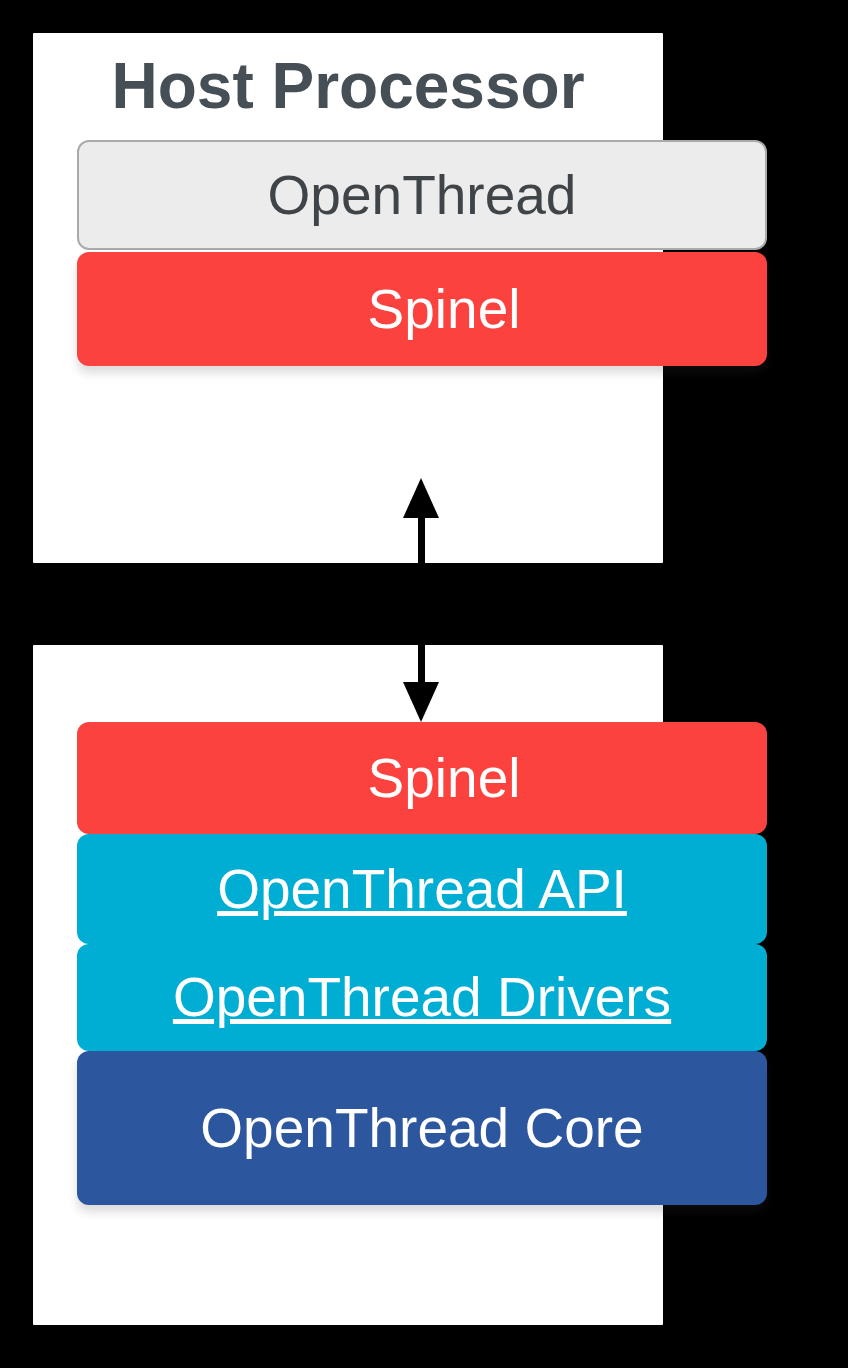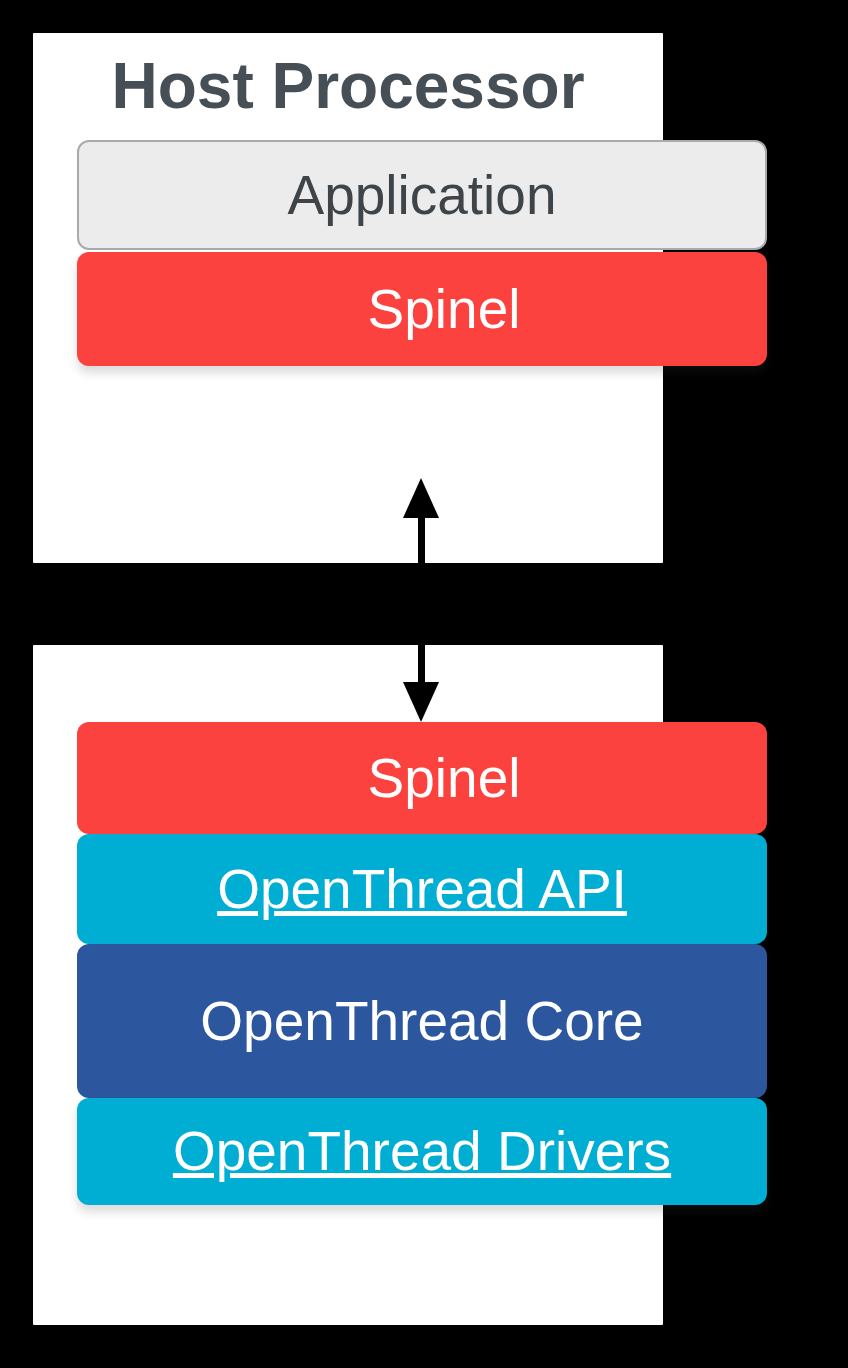--- a/index.html
+++ b/index.html
@@ -106,21 +106,21 @@
 </style>
 </head>
 <body>
 
 <div>
 
   <section class="panel host">
     <h2 class="panel-title">Host Processor</h2>
     <div class="stack">
       <div class="layer neutral h110">
-        <span>Application</span>
+        <span>OpenThread</span>
       </div>
       <div class="layer red h114">
         <span>Spinel</span>
       </div>
     </div>
   </section>
 
   <div class="arrow">
     <span class="head up"></span>
     <span class="shaft"></span>
@@ -128,22 +128,22 @@
   </div>
 
   <section class="panel soc">
     <div class="stack">
       <div class="layer red h112">
         <span>Spinel</span>
       </div>
       <div class="layer cyan h110">
         <span>OpenThread API</span>
       </div>
+      <div class="layer cyan h107">
+        <span>OpenThread Drivers</span>
+      </div>
       <div class="layer blue h154">
         <span>OpenThread Core</span>
-      </div>
-      <div class="layer cyan h107">
-        <span>OpenThread Drivers</span>
       </div>
     </div>
   </section>
 
 </div>
 
 </body></html>

